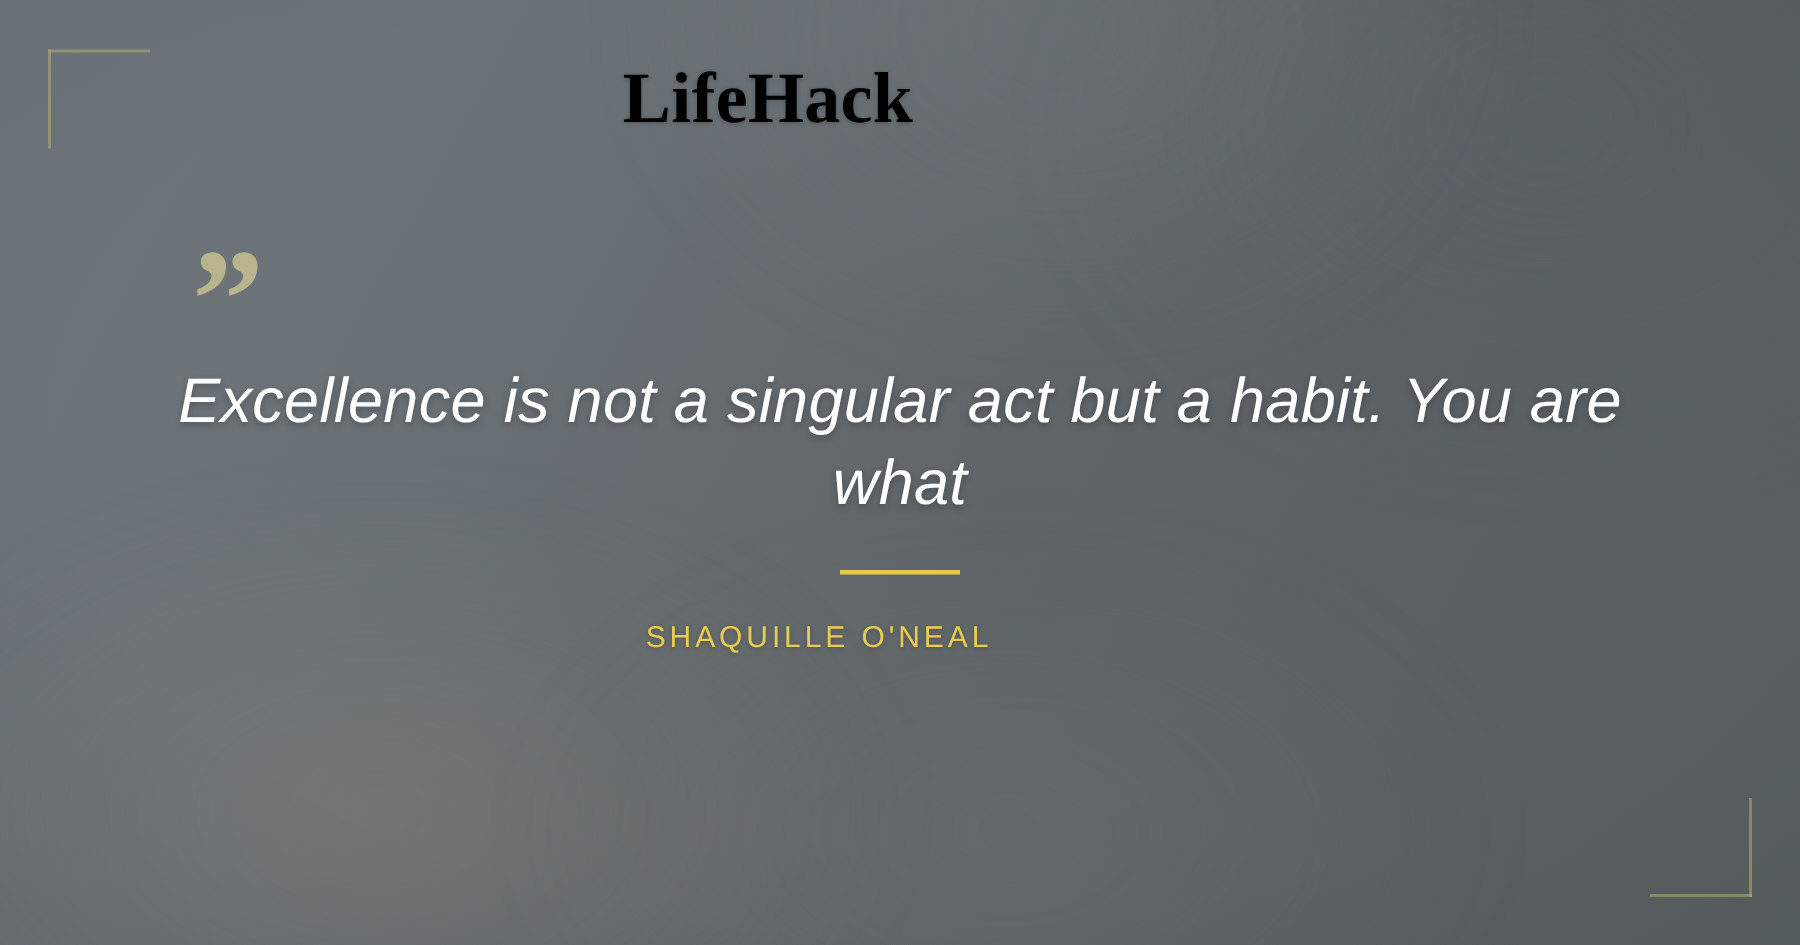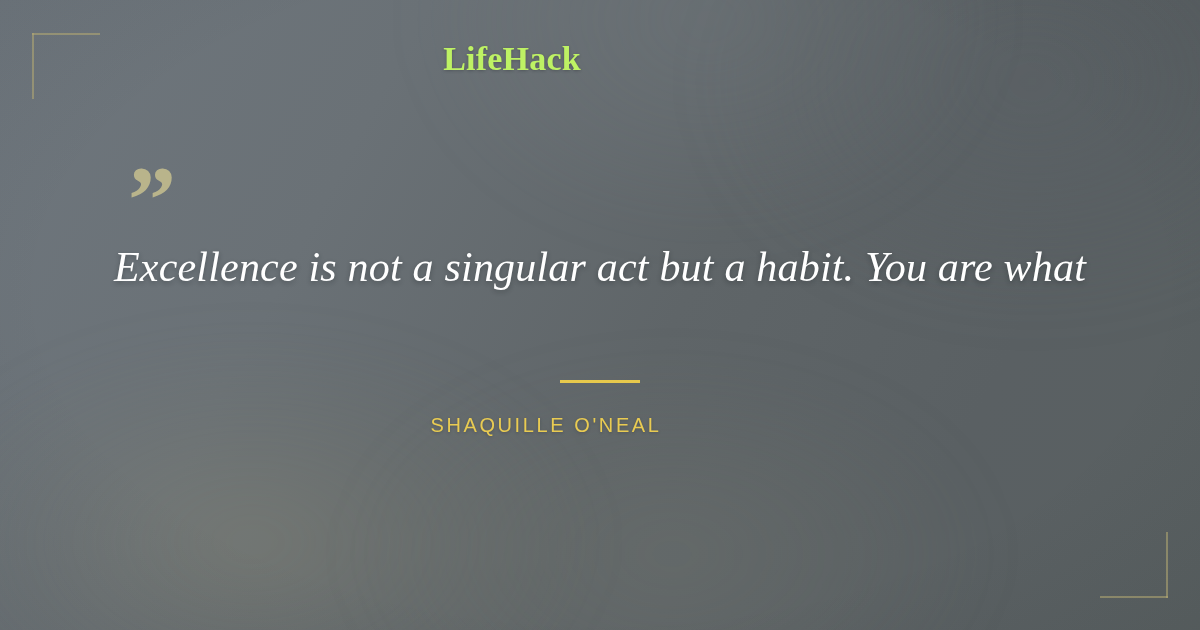--- a/index.html
+++ b/index.html
@@ -88,23 +88,23 @@
   .corner-br .h { left: 0; bottom: 0; width: 68px; height: 2px; }
   .corner-br .v { right: 0; top: 0; width: 2px; height: 66px; }
 
   
   .logo {
     position: absolute;
     top: 40px;
     left: 0;
     width: 1024px;
     text-align: center;
-    color: #bef264;
+    color: #000000;
     font-family: "Liberation Serif", "DejaVu Serif", serif;
-    font-size: 34px;
+    font-size: 48px;
     font-weight: 700;
     letter-spacing: 0.2px;
     line-height: 1.1;
     text-shadow: 0 1px 3px rgba(25,30,34,0.30);
   }
 
   
   .quote-mark {
     position: absolute;
     left: 128px;
@@ -121,21 +121,21 @@
   }
 
   
   .quote-text {
     position: absolute;
     left: 112px;
     top: 240px;
     width: 976px;
     text-align: center;
     color: #ffffff;
-    font-family: Liberation Serif, serif;
+    font-family: Liberation Sans, sans-serif;
     font-style: italic;
     font-size: 42px;
     line-height: 1.30;
     letter-spacing: 0.2px;
     text-shadow: 0 2px 5px rgba(25,30,34,0.33);
   }
 
   
   .divider {
     position: absolute;

